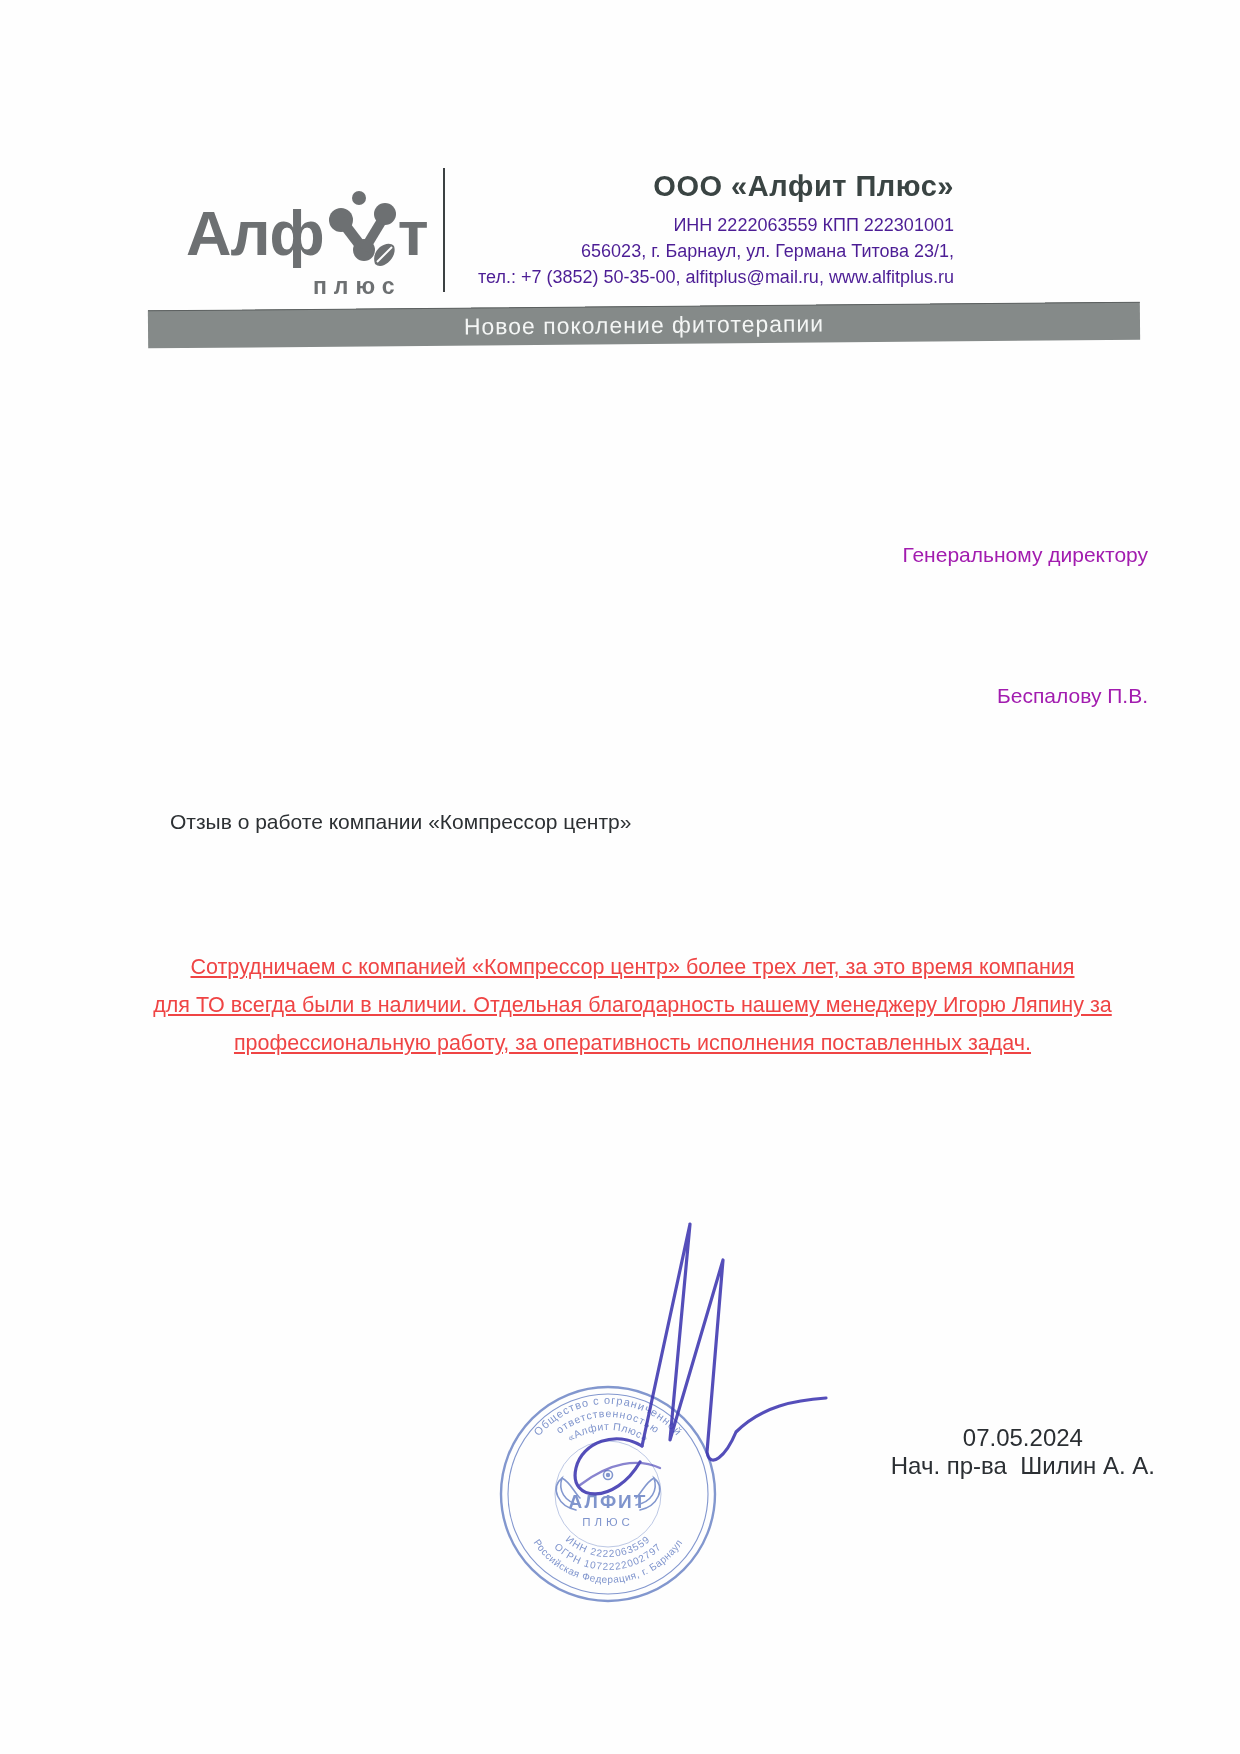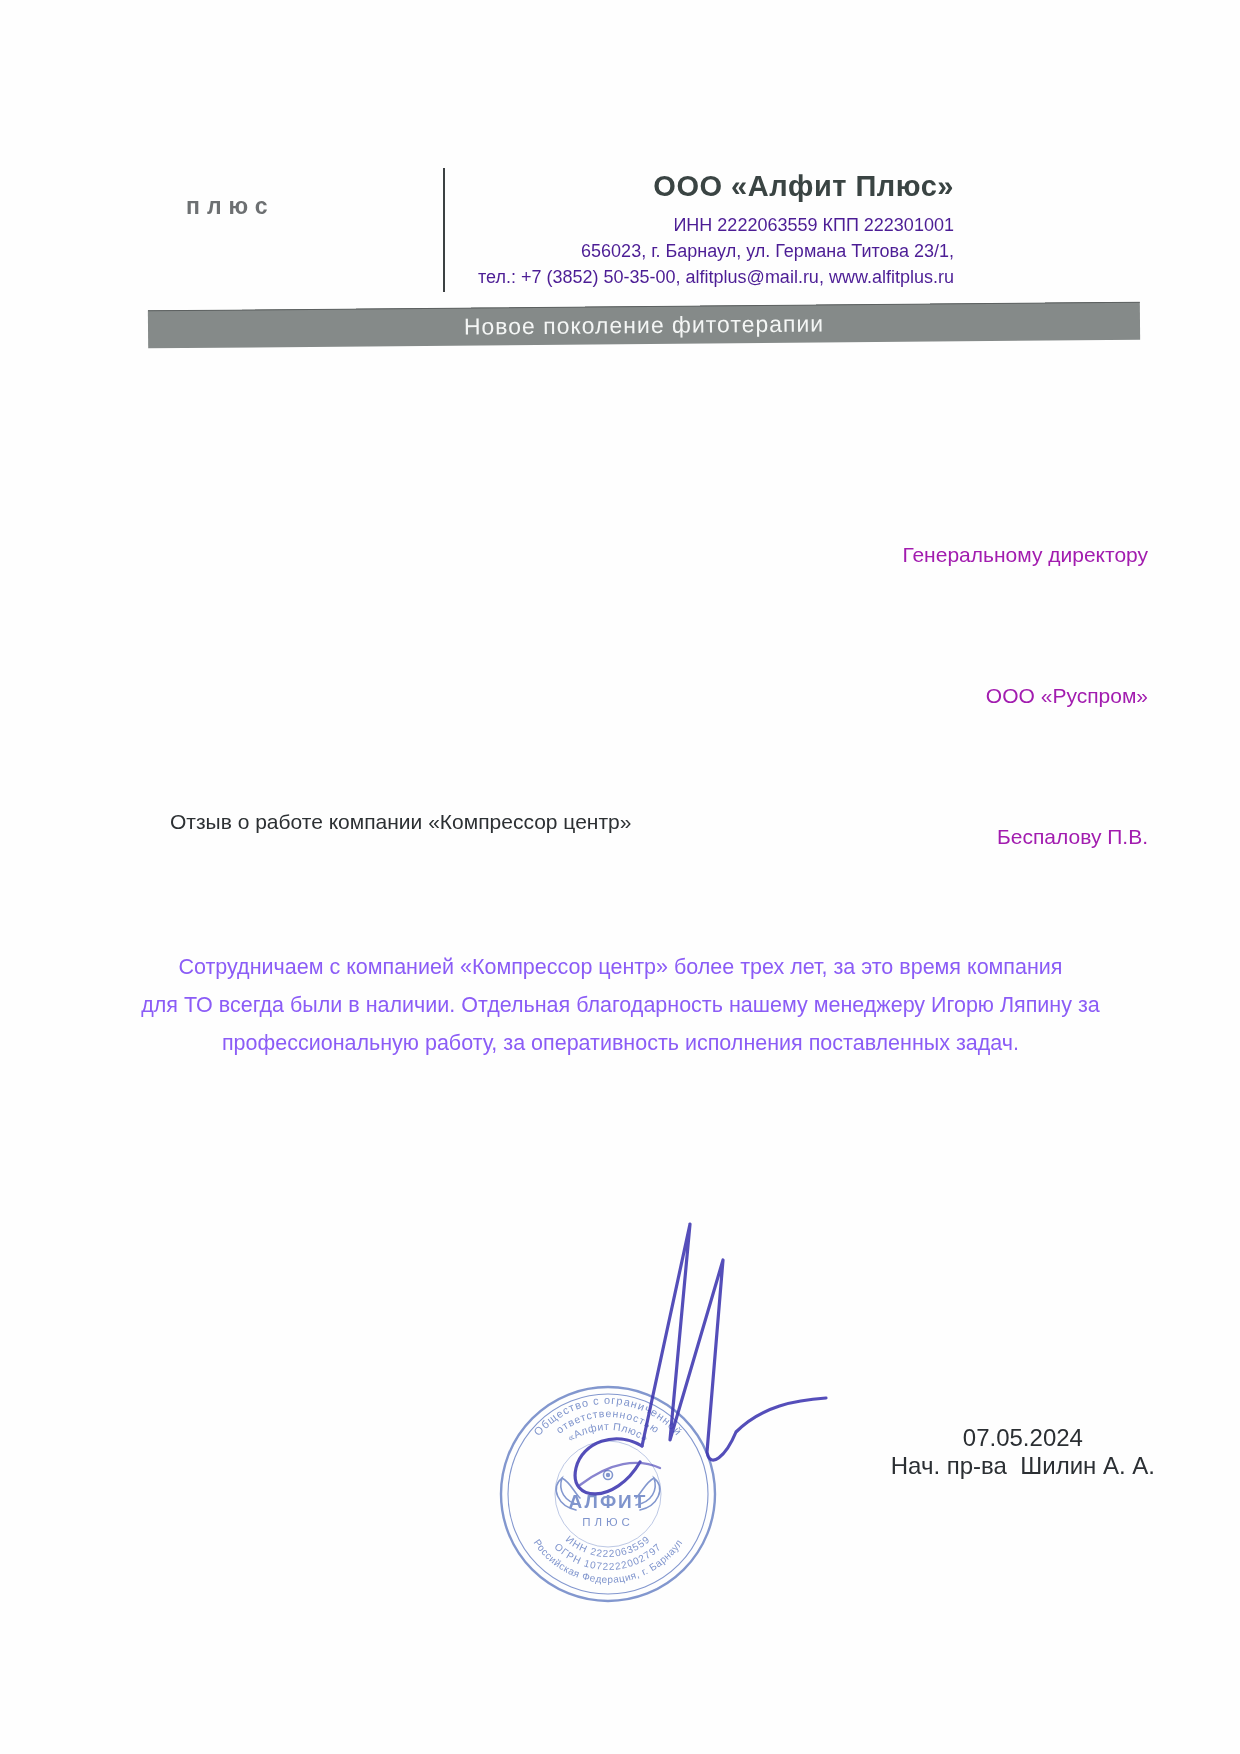--- a/index.html
+++ b/index.html
@@ -29,56 +29,71 @@
     display:flex;align-items:center;justify-content:center;
     box-shadow:0 1px 0 #5c6060 inset;
   }
   .banner span{color:#f4f6f5;font-size:23px;letter-spacing:1px;}
   
   .recipient{position:absolute;right:92px;top:437px;text-align:right;
              font-size:21px;color:#a21caf;line-height:47px;white-space:pre;}
   
   .doc-title{position:absolute;left:170px;top:810px;width:960px;text-align:left;
              font-size:21px;color:#2c3033;}
-  .doc-body{position:absolute;left:128px;top:948px;width:985px;text-align:center;
-            font-size:21.5px;color:#8b5cf6;line-height:38px;}
+  .doc-body{position:absolute;left:140px;top:948px;width:985px;text-align:center;
+            font-size:21.5px;color:#ef4444;line-height:38px;text-decoration:underline;}
   .doc-body div{white-space:nowrap;}
   
   .stamp{position:absolute;left:488px;top:1374px;opacity:0.88;}
   .signature{position:absolute;left:520px;top:1200px;}
   
   .signoff{position:absolute;right:85px;top:1424px;text-align:center;color:#2b2f33;}
   .signoff-date{font-size:24px;}
   .signoff-name{font-size:24px;white-space:pre;}
 </style>
 </head>
 <body>
 
 <div class="page">
 
   <div class="logo">
+    <div class="logo-row">
+      <span class="logo-main">Алф</span>
+      <svg class="molecule" width="68" height="82" viewBox="0 0 68 82">
+        <g fill="#6d7072" stroke="none">
+          <circle cx="31" cy="9" r="7"></circle>
+          <circle cx="13" cy="31" r="12"></circle>
+          <line x1="13" y1="31" x2="35" y2="60" stroke="#6d7072" stroke-width="11"></line>
+          <circle cx="36" cy="61" r="11"></circle>
+          <line x1="36" y1="61" x2="56" y2="28" stroke="#6d7072" stroke-width="10"></line>
+          <circle cx="57" cy="25" r="11"></circle>
+          <path d="M47,75 C42,60 60,50 66,57 C70,68 55,82 47,75 Z"></path>
+          <line x1="49" y1="73" x2="64" y2="58" stroke="#fefefe" stroke-width="2"></line>
+        </g>
+      </svg>
+      <span class="logo-main">т</span>
+    </div>
     <div class="logo-sub">плюс</div>
   </div>
 
   <div class="head-divider"></div>
 
   <div class="company-info">
     <div class="company-name">ООО «Алфит Плюс»</div>
     <div class="company-line">ИНН 2222063559 КПП 222301001</div>
     <div class="company-line">656023, г. Барнаул, ул. Германа Титова 23/1,</div>
     <div class="company-line">тел.: +7 (3852) 50-35-00, alfitplus@mail.ru, www.alfitplus.ru</div>
   </div>
 
   <div class="banner">
     <span>Новое поколение фитотерапии</span>
   </div>
 
   <div class="recipient">
     <div>Генеральному директору</div>
-    <div>ООО «Руспром»</div>
     <div>Беспалову П.В.</div>
   </div>
 
   <div class="doc-title">Отзыв о работе компании «Компрессор центр»</div>
 
   <div class="doc-body">
     <div>Сотрудничаем с компанией «Компрессор центр» более трех лет, за это время компания</div>
     <div>для ТО всегда были в наличии. Отдельная благодарность нашему менеджеру Игорю Ляпину за</div>
     <div>профессиональную работу, за оперативность исполнения поставленных задач.</div>
   </div>

